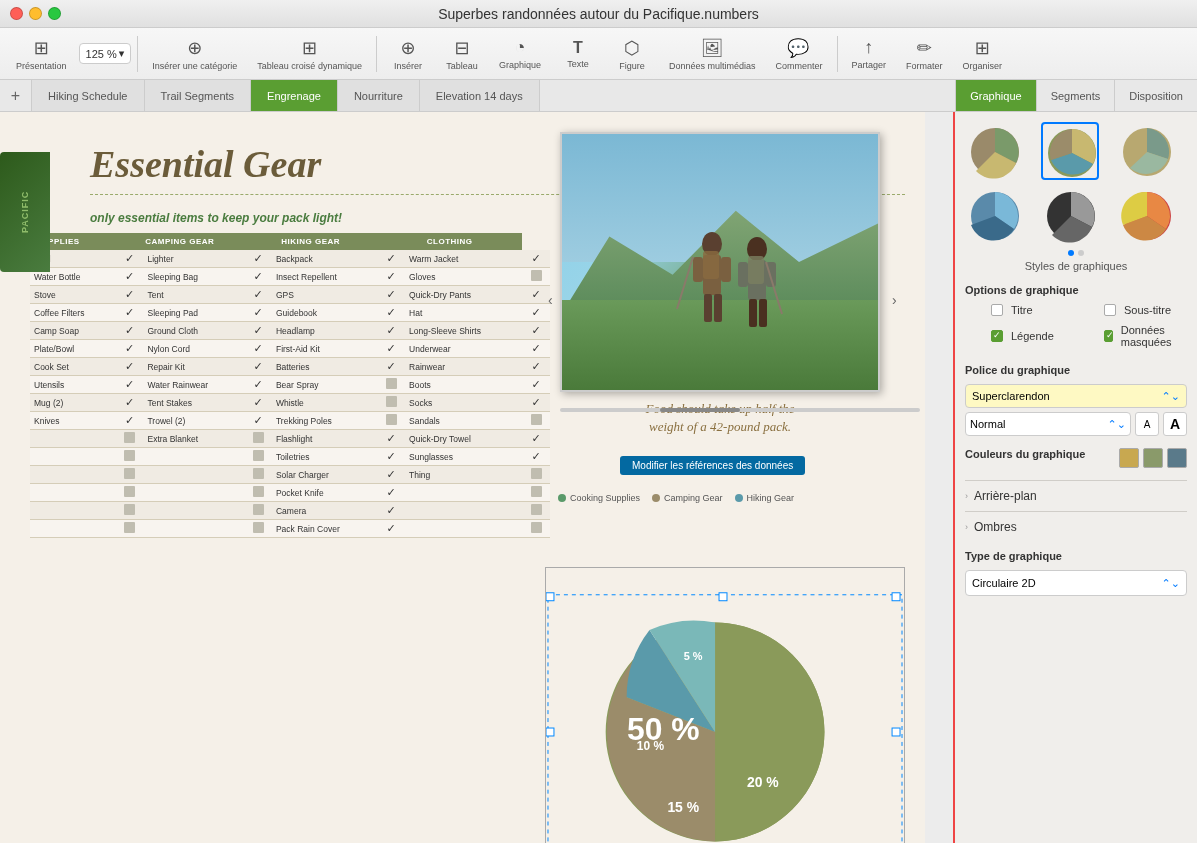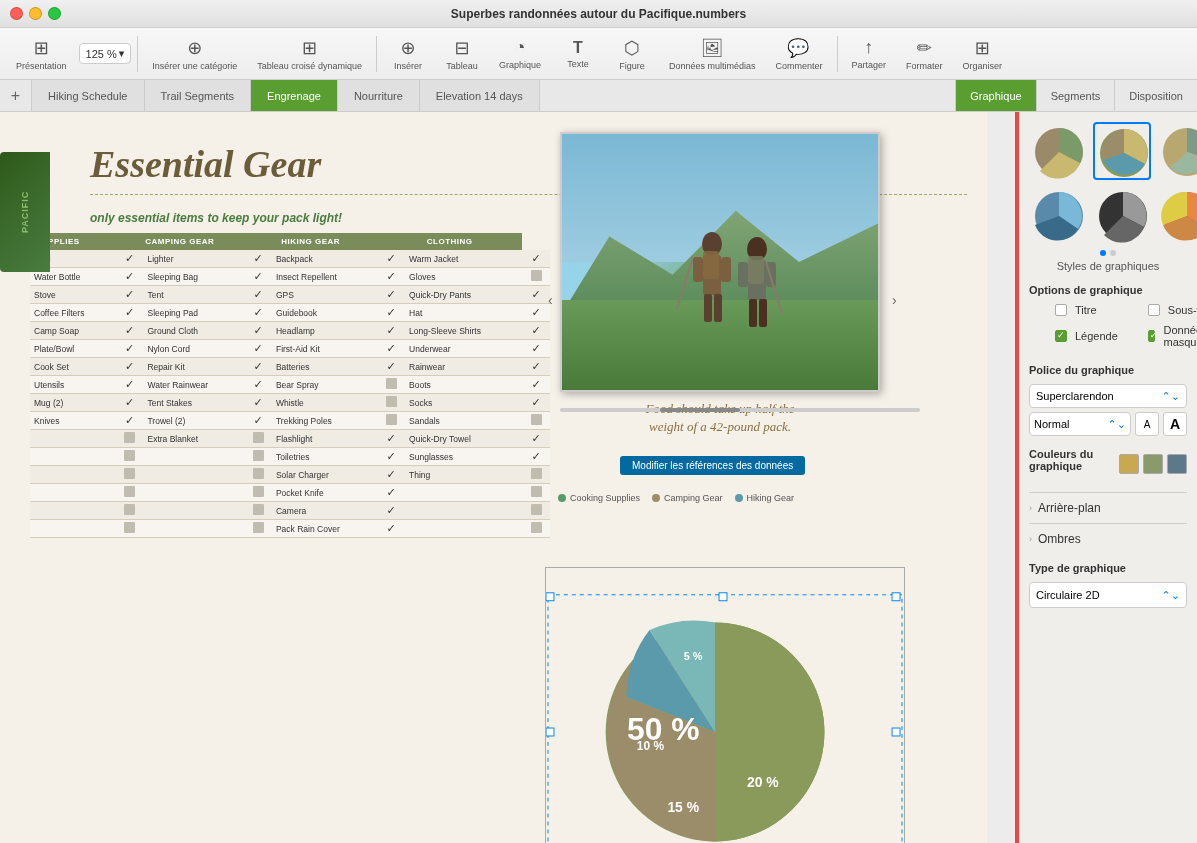--- a/index.html
+++ b/index.html
@@ -22,21 +22,21 @@
       gap: 6px;
     }
     .tb-btn {
       width: 13px; height: 13px;
       border-radius: 50%;
       border: 0.5px solid rgba(0,0,0,0.2);
     }
     .tb-btn.close { background: #ff5f57; }
     .tb-btn.minimize { background: #ffbd2e; }
     .tb-btn.maximize { background: #28c840; }
-    .title-text { font-size: 12px; color: #333; font-weight: 700; }
+    .title-text { font-size: 14px; color: #333; font-weight: 400; }
 
     
     .toolbar {
       height: 52px;
       background: linear-gradient(to bottom, #f7f7f7, #ededed);
       border-bottom: 1px solid #ccc;
       display: flex;
       align-items: center;
       padding: 0 8px;
       gap: 4px;
@@ -317,23 +317,23 @@
       display: flex;
       gap: 12px;
       font-size: 9px;
       color: #555;
     }
     .legend-item { display: flex; align-items: center; gap: 4px; }
     .legend-dot { width: 8px; height: 8px; border-radius: 50%; }
 
     
     .right-panel {
-      width: 182px;
+      width: 244px;
       background: #f0eeeb;
-      border-left: 4px solid #ef4444;
+      border-left: 2px solid #ef4444;
       overflow-y: auto;
       padding: 10px;
     }
 
     
     .panel-section {
       margin-bottom: 12px;
     }
     .panel-section-title {
       font-size: 11px;
@@ -399,21 +399,21 @@
       position: absolute;
       top: -1px;
       left: 1px;
     }
     .options-label { font-size: 11px; color: #333; }
 
     
     .font-select {
       width: 100%;
       height: 24px;
-      background: #ffffff;
+      background: #fef9c3;
       border: 1px solid #ccc;
       border-radius: 4px;
       font-size: 11px;
       padding: 0 6px;
       display: flex;
       align-items: center;
       justify-content: space-between;
       cursor: pointer;
       margin-bottom: 4px;
     }

